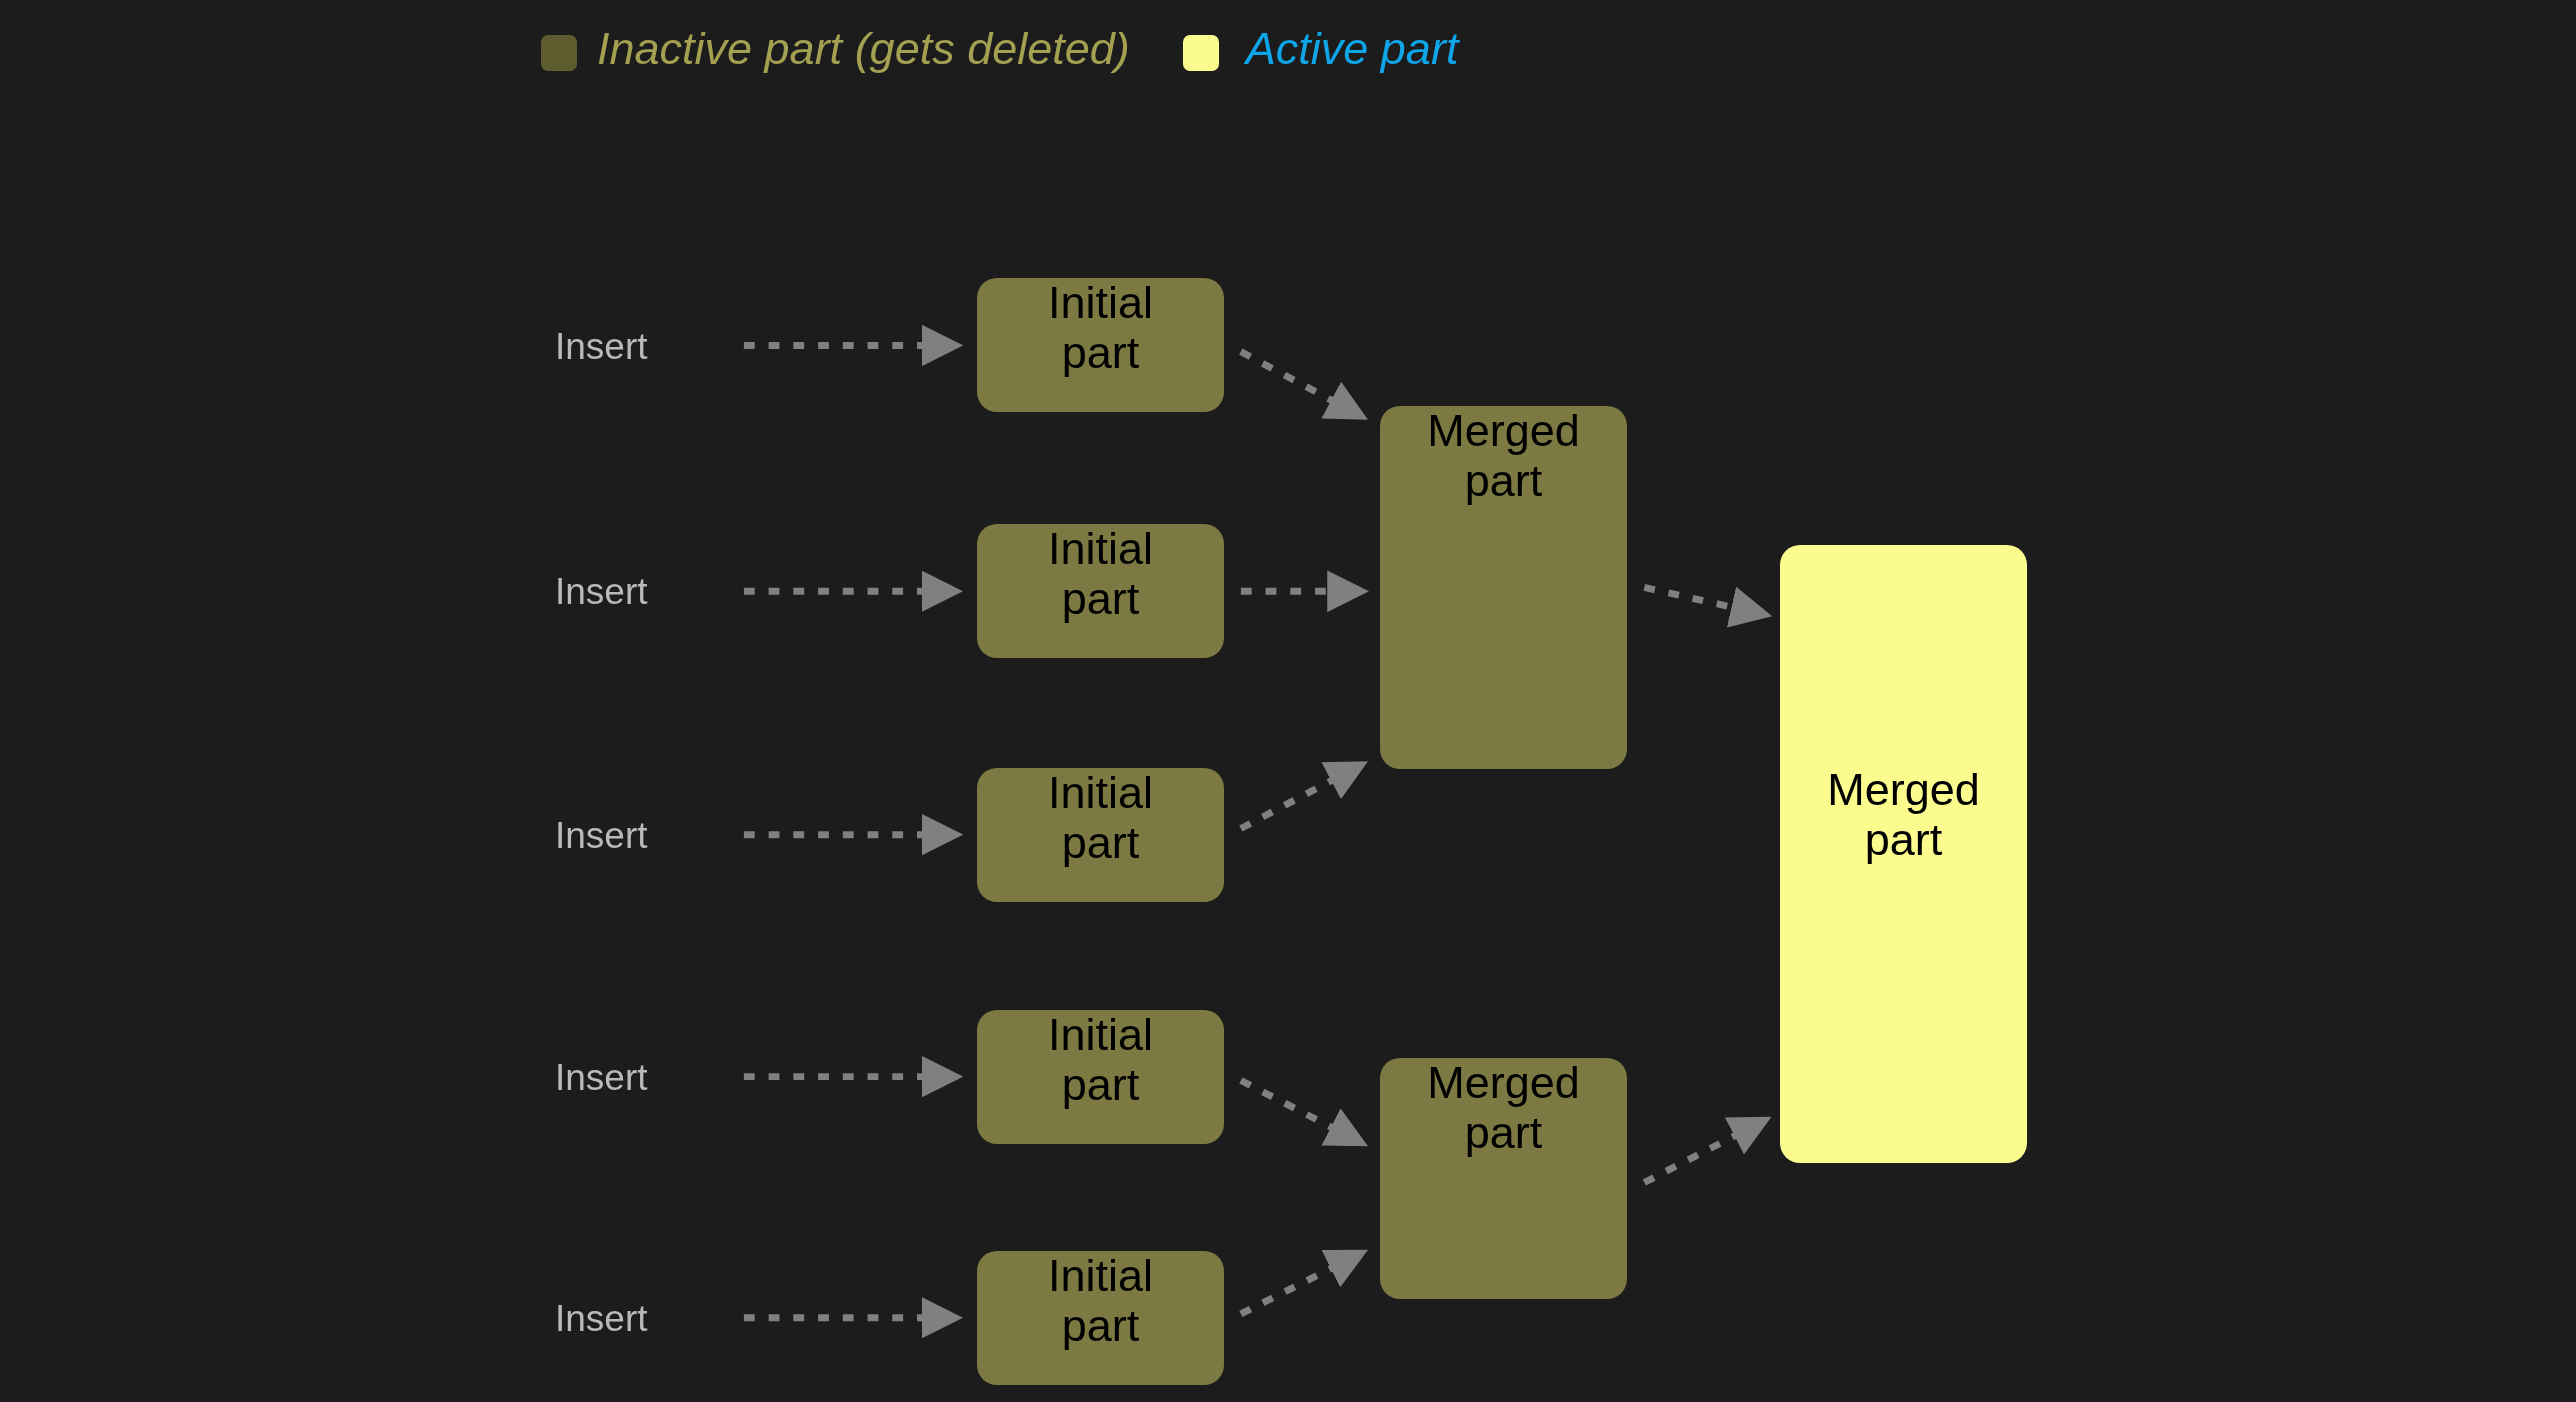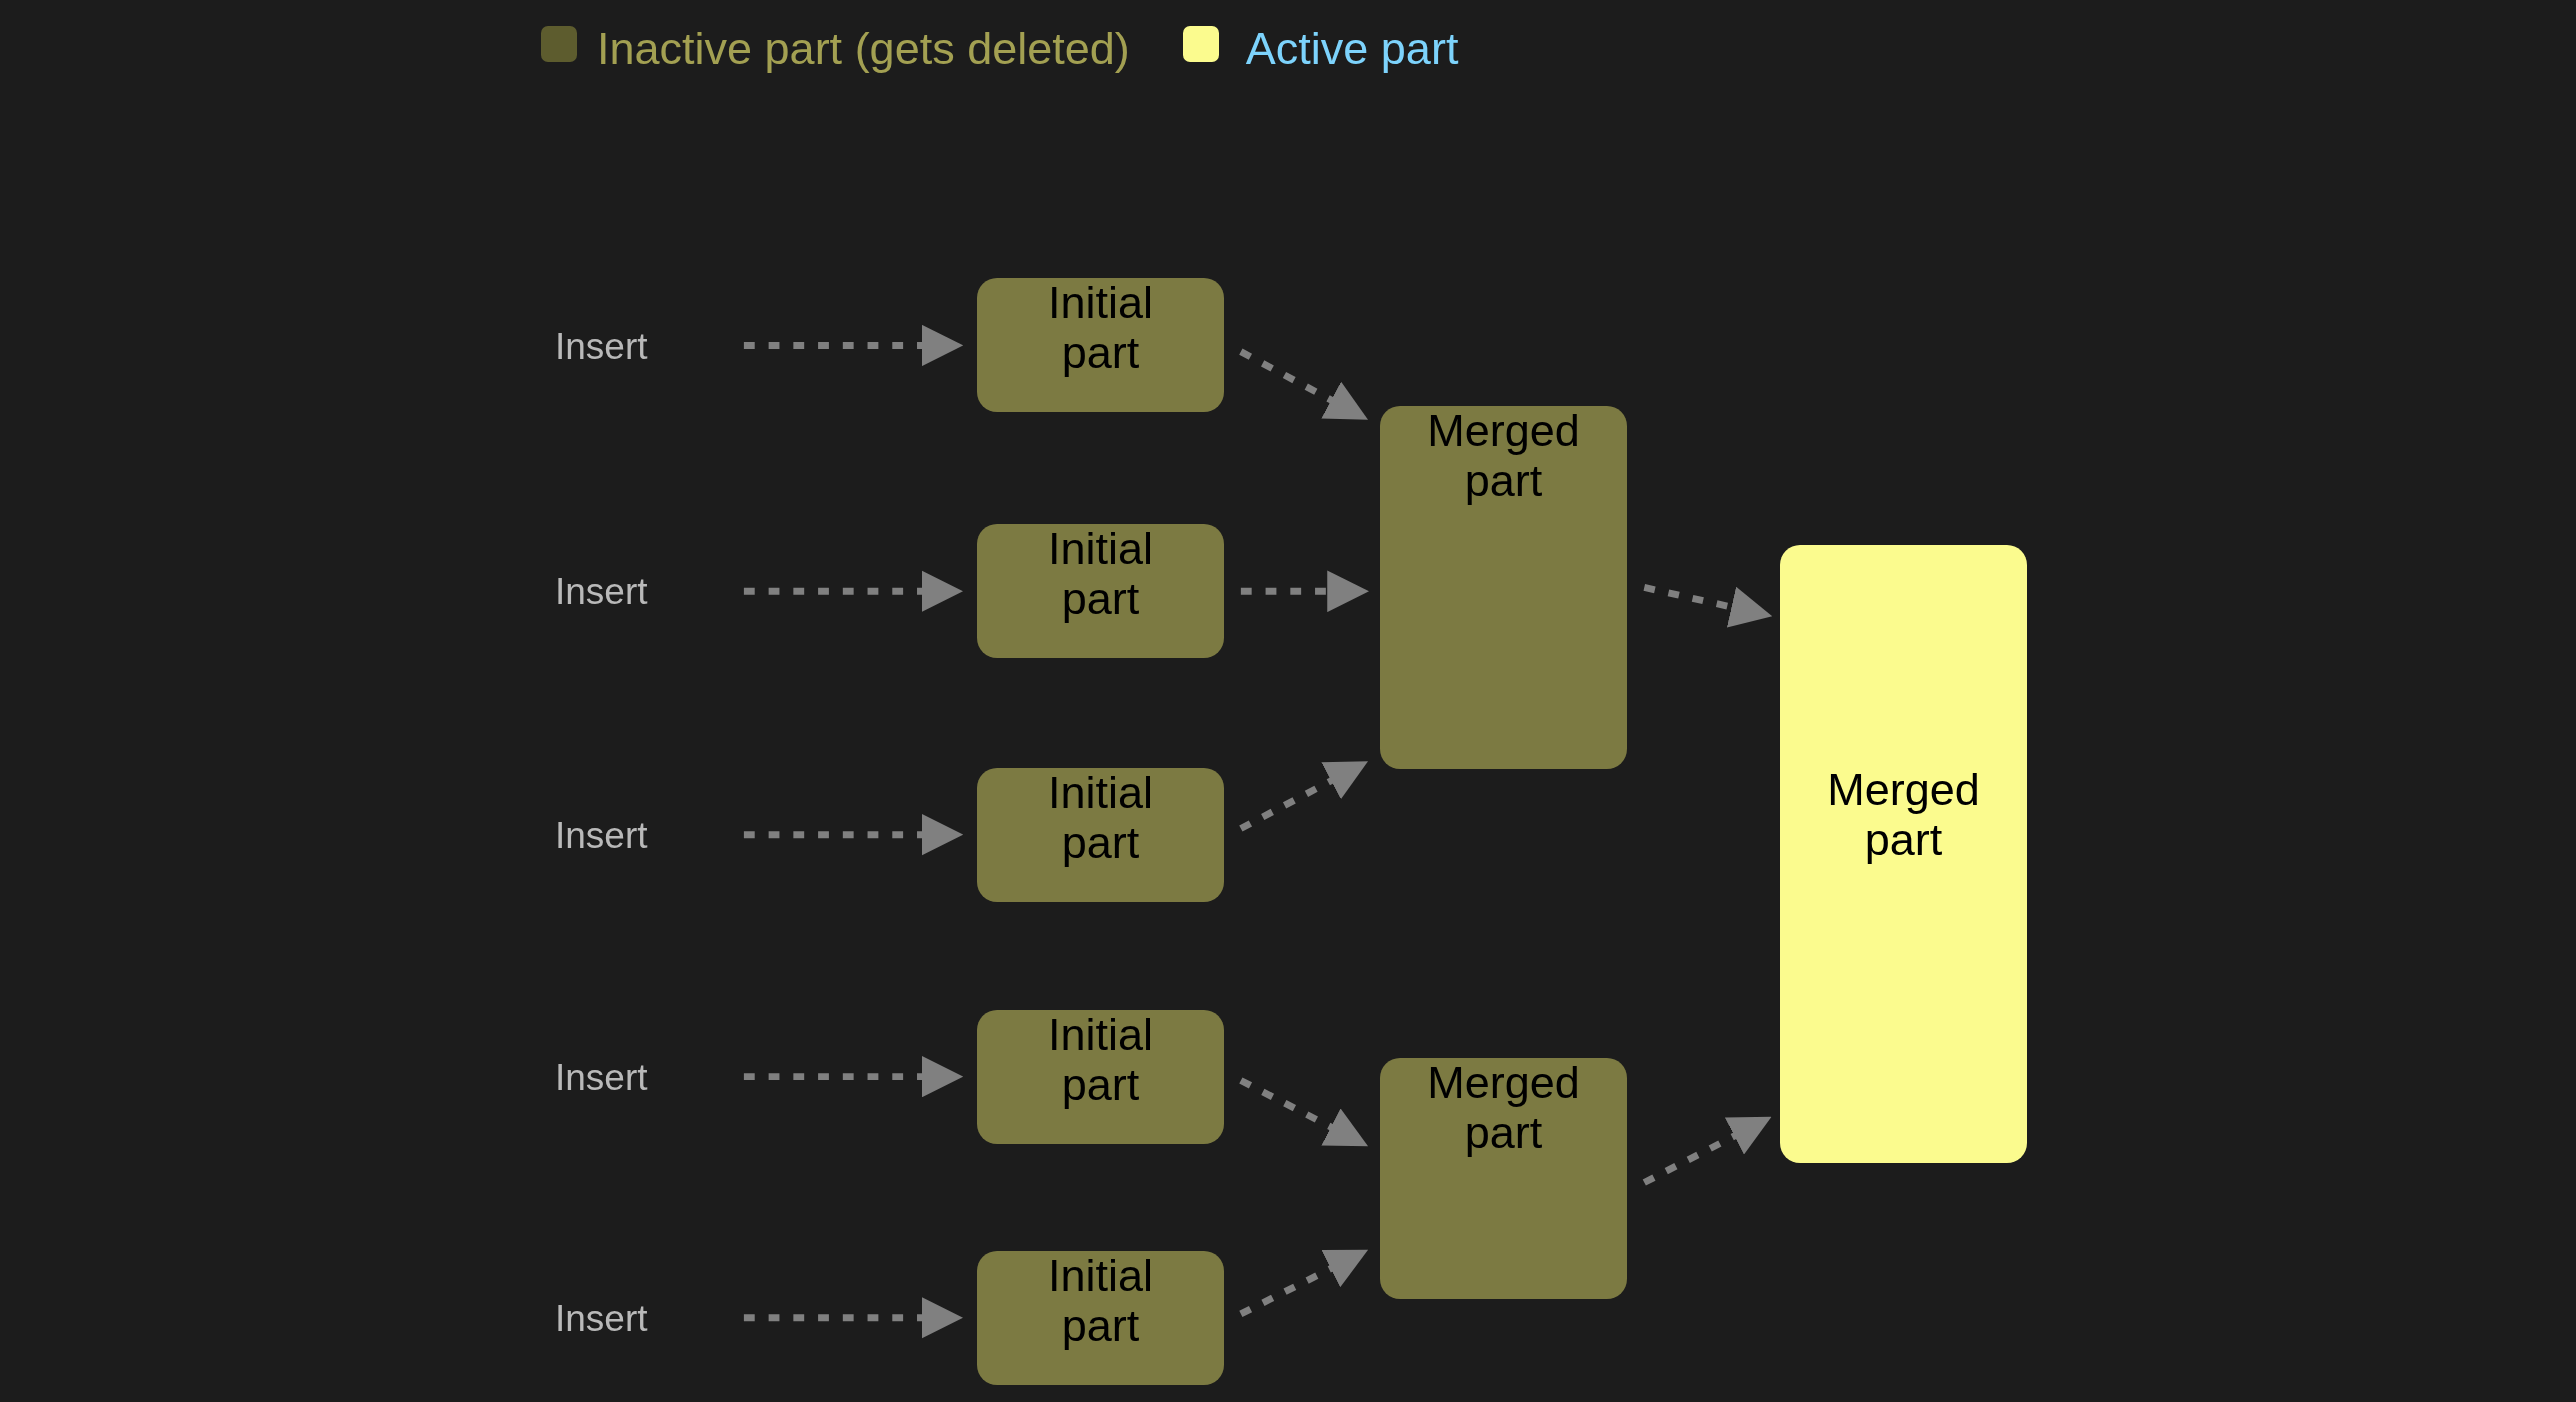--- a/index.html
+++ b/index.html
@@ -26,38 +26,39 @@
     position: absolute;
     left: 541px;
     top: 21.6px;
     height: 54px;
     display: flex;
     align-items: center;
     gap: 0px;
   }
   .legend-item {
     display: flex;
-    align-items: flex-start;
+    align-items: flex-end;
+    font-style: italic;
   }
   .legend-swatch {
     width: 36px;
     height: 36px;
     border-radius: 7px;
     flex: 0 0 auto;
   }
   .legend-swatch.inactive { background: #5d5c2e; }
   .legend-swatch.active   { background: #fbfb8e; }
   .legend-label {
     font-size: 45px;
     line-height: 1;
     margin-left: 20px;
     white-space: nowrap;
   }
   .legend-label.inactive { color: #a3a052; }
-  .legend-label.active   { color: #7dd3fc; margin-left: 27px; }
+  .legend-label.active   { color: #0ea5e9; margin-left: 27px; }
   #legend-gap { width: 53px; }
 
   
   .node {
     position: absolute;
     box-sizing: border-box;
     display: flex;
     align-items: flex-start;
     justify-content: center;
     text-align: center;

